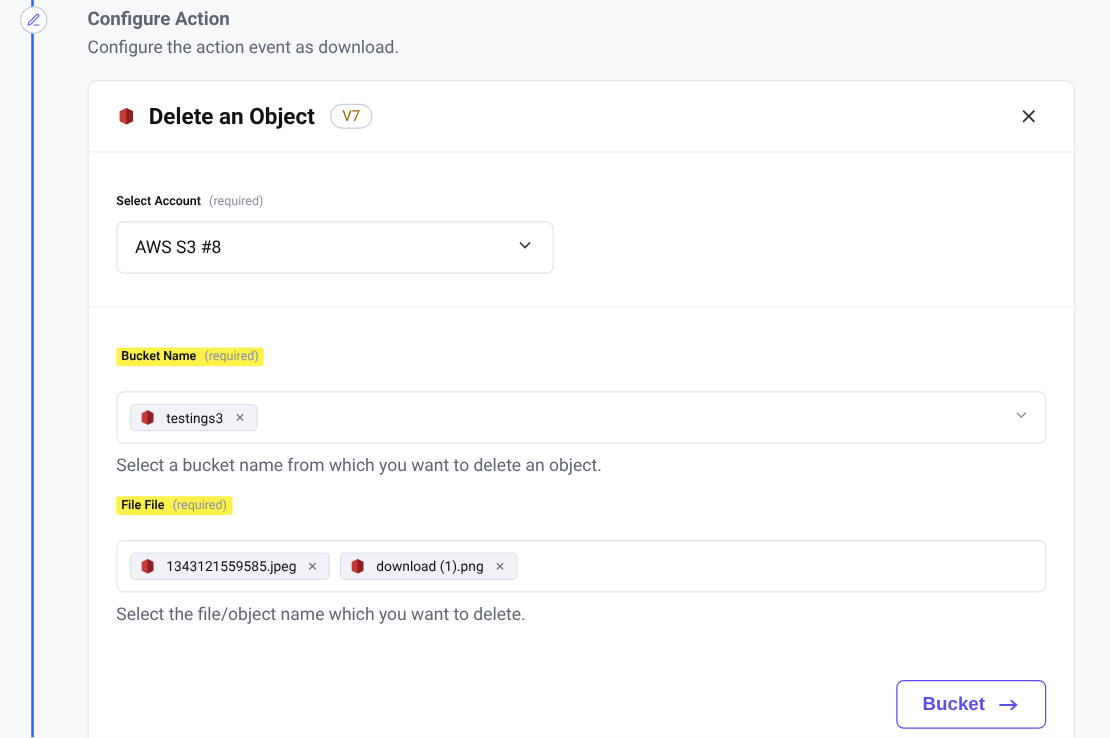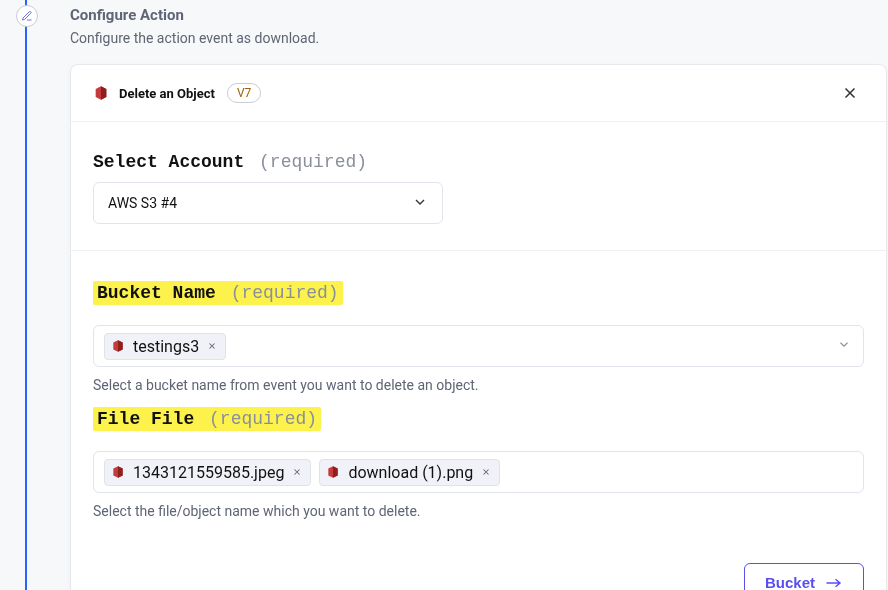--- a/index.html
+++ b/index.html
@@ -9,21 +9,21 @@
     font-family: -apple-system, BlinkMacSystemFont, "Segoe UI", Roboto, Helvetica, Arial, sans-serif;
     background: #f7f8fa;
     color: #111;
     font-size: 14px;
   }
   .outer {
     width: 888px;
     height: 590px;
     position: relative;
     background: #f7f8fa;
-    padding: 0 1px 0 18px;
+    padding: 0 28px 0 18px;
   }
   .timeline {
     position: absolute;
     left: 25px;
     top: 0;
     bottom: 0;
     width: 2px;
     background: #2764ff;
   }
   .node {
@@ -69,21 +69,21 @@
   }
   .s3-icon {
     display:inline-flex;
     width:16px;height:16px;
     align-items:center;justify-content:center;
     margin-right:10px;
   }
   .s3-icon svg { width:16px;height:16px; }
   .card-title {
     font-weight: 700;
-    font-size: 13px;
+    font-size: 18px;
     color: #111;
   }
   .version-pill {
     margin-left: 12px;
     font-size: 12px;
     color: #a16207;
     border: 1px solid #c9cdd6;
     border-radius: 999px;
     padding: 2px 9px;
   }
@@ -94,24 +94,23 @@
     cursor:pointer;
     color:#333;
   }
   .close-btn svg { width:18px;height:18px; }
   .section {
     padding: 30px 22px 26px 22px;
     border-bottom: 1px solid #eef0f5;
   }
   .section.last { border-bottom: none; }
   .field-label {
-    font-size: 18px;
+    font-size: 10px;
     margin-bottom: 10px;
     display: inline-block;
-    font-family: Liberation Mono, monospace;
   }
   .field-label .lbl { font-weight:600; color:#111; }
   .field-label .req { color:#8a8f9c; font-weight:400; margin-left:4px; }
   .hl { background: #fcf24b; padding: 2px 4px; border-radius: 2px; }
   .select-box {
     border: 1px solid #e1e4eb;
     border-radius: 6px;
     background:#fff;
     width: 350px;
     height: 42px;
@@ -143,21 +142,21 @@
     color:#8a8f9c;
   }
   .multi-box .dropdown-caret svg { width:14px;height:14px; }
   .chip {
     display:inline-flex;
     align-items:center;
     background:#f0f2f7;
     border:1px solid #dfe2ea;
     border-radius:4px;
     padding: 3px 6px 3px 6px;
-    font-size: 16px;
+    font-size: 11px;
     color:#111;
     gap:6px;
   }
   .chip .s3-icon { margin-right: 2px; width:14px;height:14px; }
   .chip .s3-icon svg { width:14px;height:14px; }
   .chip-remove {
     width:14px;height:14px;
     display:inline-flex;align-items:center;justify-content:center;
     color:#5f6575;
     cursor:pointer;
@@ -224,21 +223,21 @@
             </svg>
         </span>
       </div>
 
       <div class="section">
         <div class="field-label">
           <span class="lbl">Select Account</span>
           <span class="req">(required)</span>
         </div>
         <div class="select-box">
-          <span class="val">AWS S3 #4</span>
+          <span class="val">AWS S3 #8</span>
           <span class="chev">
             <svg viewBox="0 0 24 24" fill="none" stroke="currentColor" stroke-width="2">
                 <path d="m6 9 6 6 6-6"></path>
               </svg>
           </span>
         </div>
       </div>
 
       <div class="section last">
 
@@ -263,21 +262,21 @@
                     <path d="M18 6 6 18M6 6l12 12"></path>
                   </svg>
               </span>
             </span>
             <span class="dropdown-caret">
               <svg viewBox="0 0 24 24" fill="none" stroke="currentColor" stroke-width="2">
                   <path d="m6 9 6 6 6-6"></path>
                 </svg>
             </span>
           </div>
-          <div class="helper">Select a bucket name from event you want to delete an object.</div>
+          <div class="helper">Select a bucket name from which you want to delete an object.</div>
         </div>
 
         <div class="field-block">
           <div style="margin-bottom:10px;">
             <span class="field-label hl">
               <span class="lbl">File File</span>
               <span class="req">(required)</span>
             </span>
           </div>
           <div class="multi-box">

